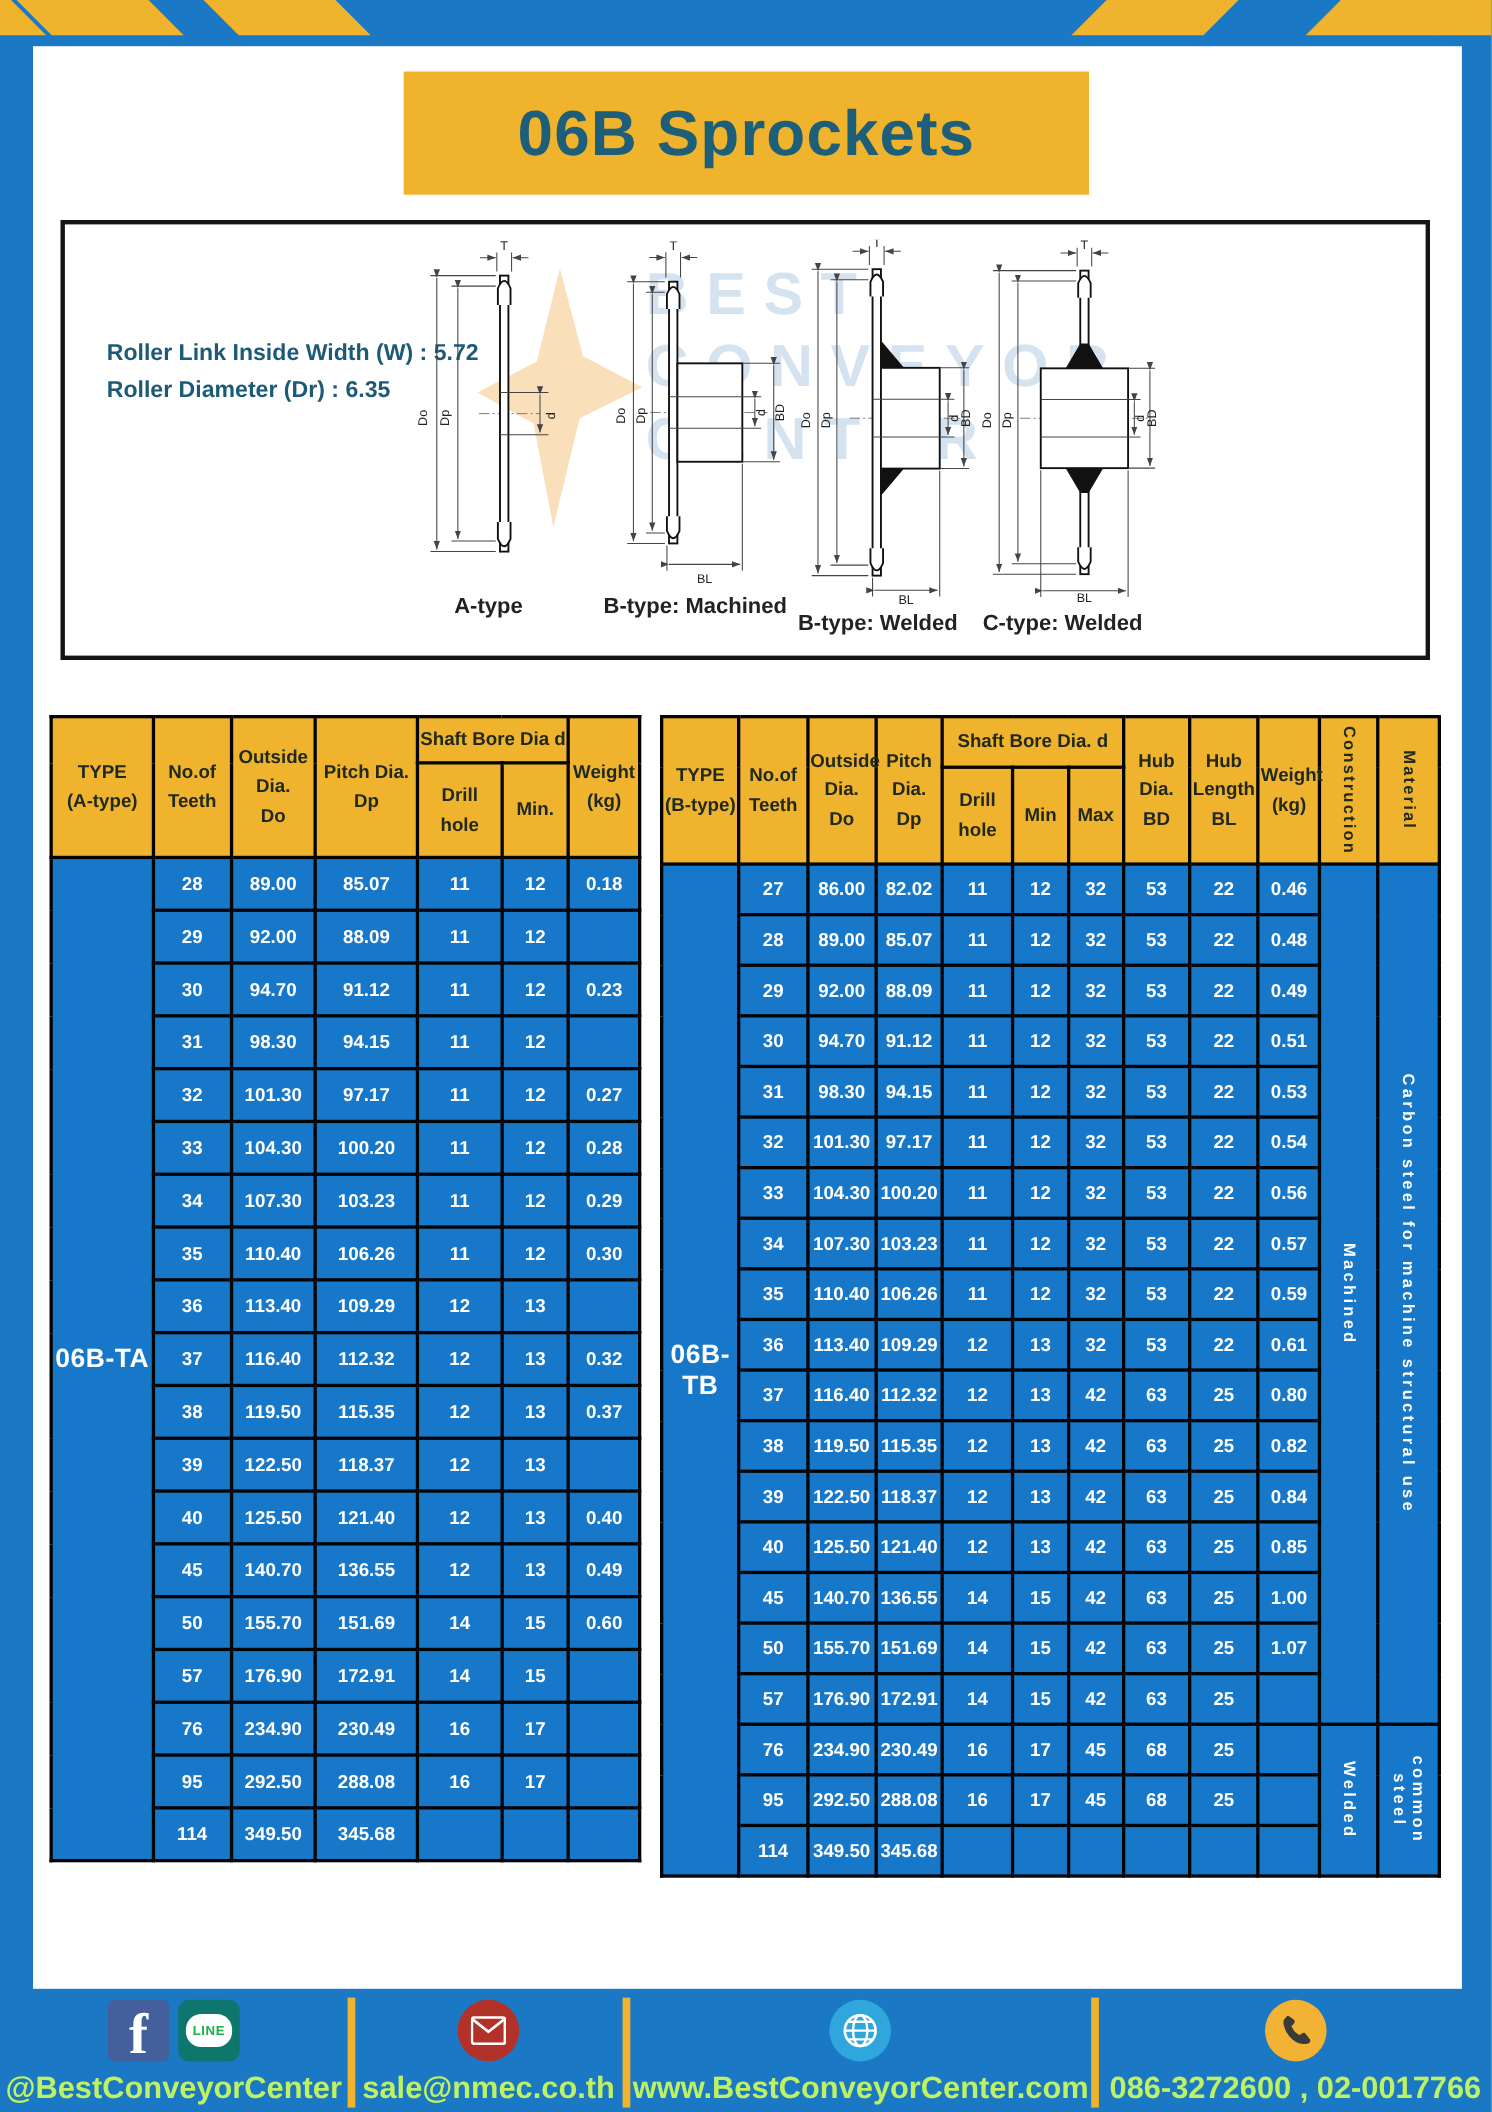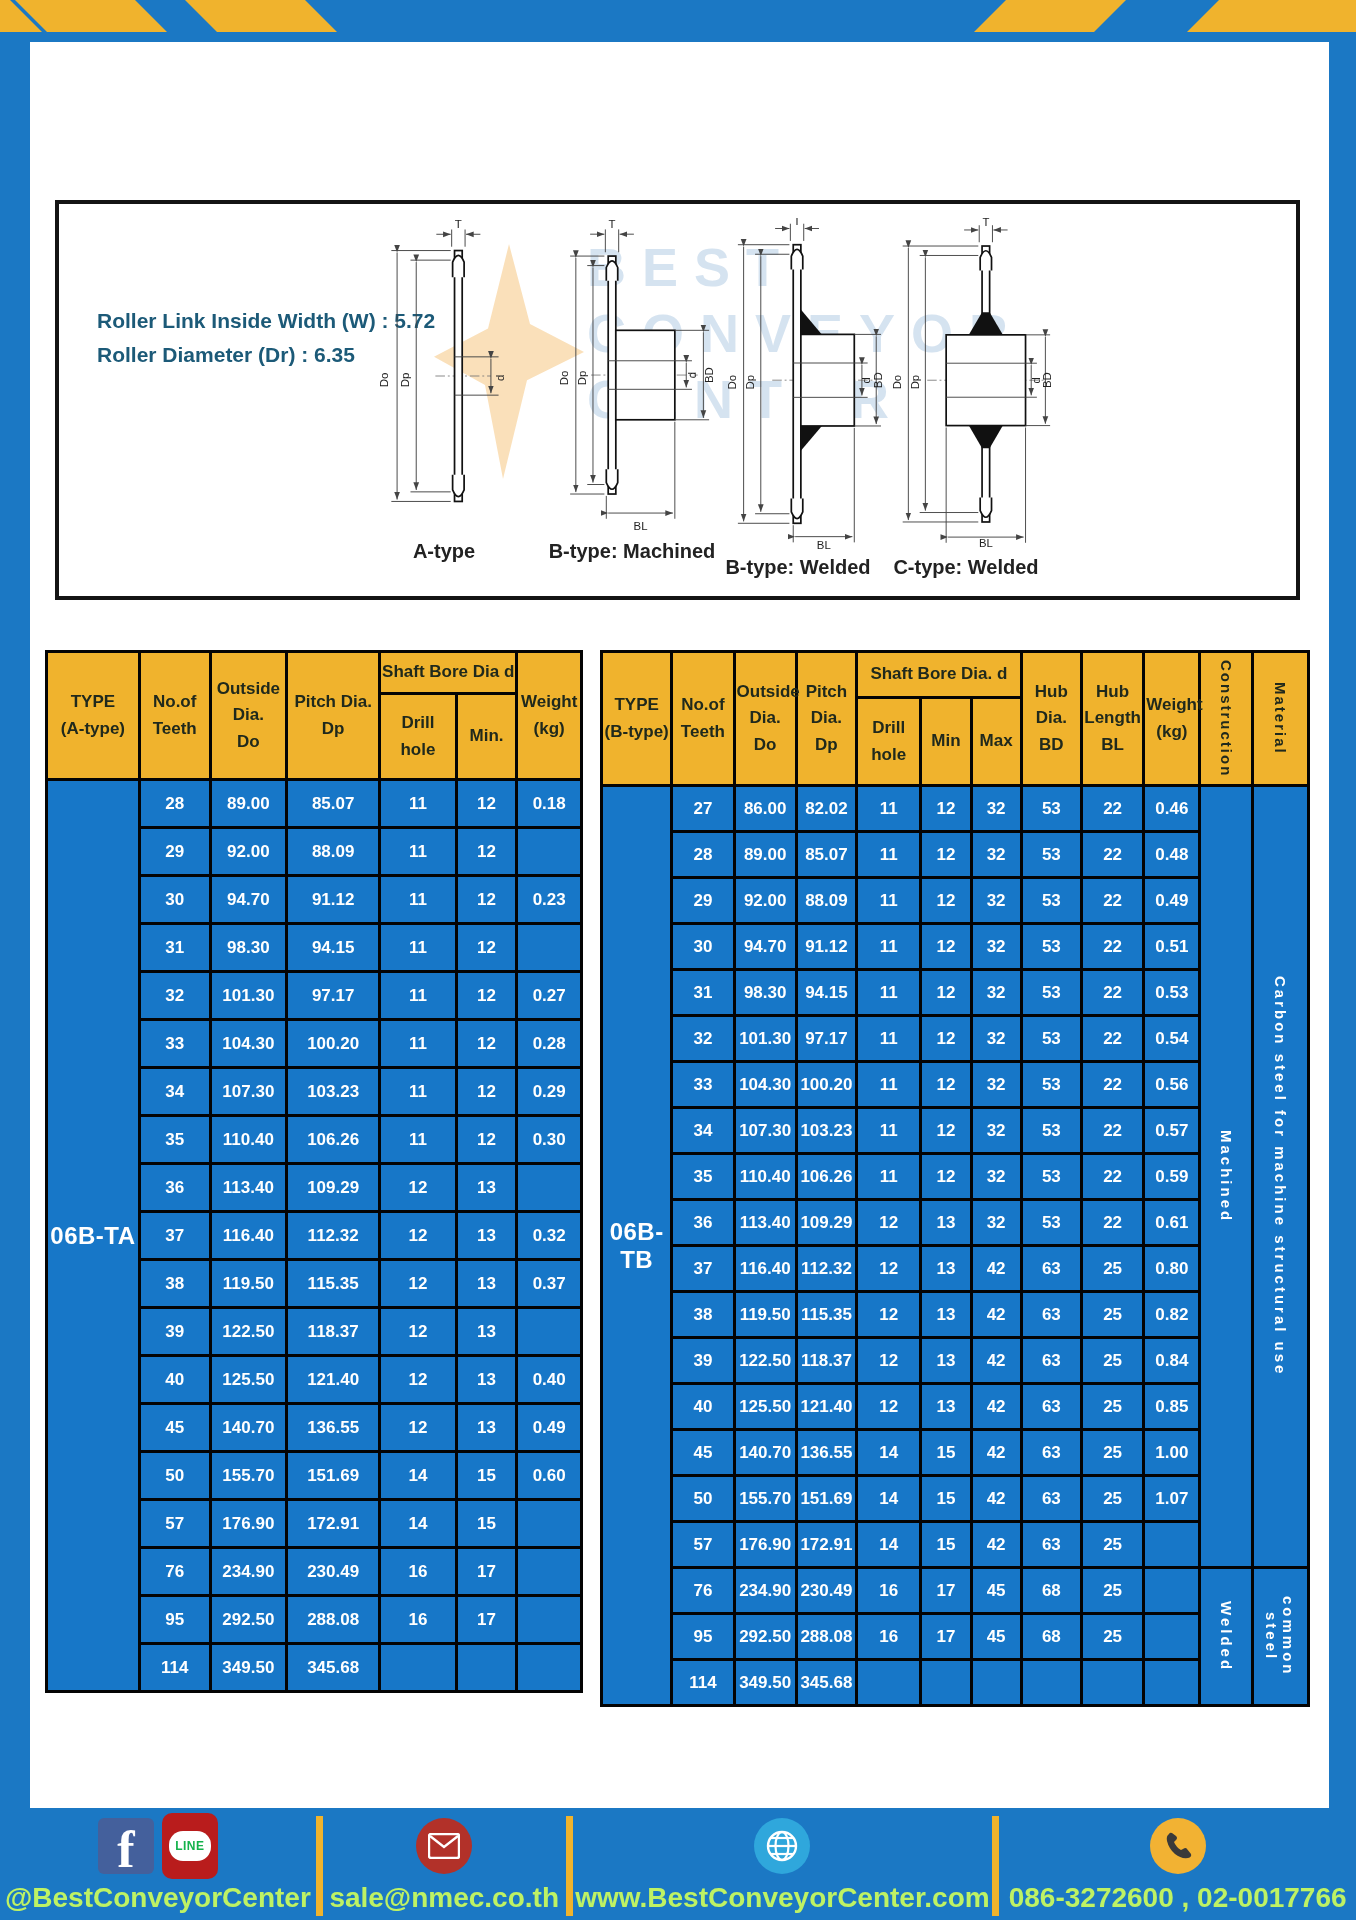--- a/index.html
+++ b/index.html
@@ -60,21 +60,21 @@
 
   
   .footer { position:absolute; left:0; top:1810px; width:1356px; height:110px; display:flex; align-items:stretch; }
   .footer-item { display:flex; flex-direction:column; align-items:center; justify-content:flex-start; padding-top:7px; gap:7px; }
   .footer-divider { width:7px; background:#f0b32d; margin:6px 0 4px 0; }
   .footer-text { color:#bef264; font-weight:bold; font-size:28px; white-space:nowrap; }
   .icon-row { display:flex; gap:8px; align-items:center; height:58px; }
   .fb { width:56px; height:56px; background:#44609c; border-radius:6px; color:#fff; font-weight:bold;
         font-size:52px; display:flex; align-items:flex-end; justify-content:center; overflow:hidden;
         font-family:"Liberation Serif", serif; line-height:0.95; }
-  .line-tile { width:56px; height:66px; background:#b91c1c; border-radius:10px; display:flex; align-items:center; justify-content:center; }
+  .line-tile { width:56px; height:56px; background:#0f766e; border-radius:10px; display:flex; align-items:center; justify-content:center; }
   .line-bubble { width:42px; height:30px; background:#fff; border-radius:14px; display:flex; align-items:center; justify-content:center;
                  color:#14b24b; font-size:12px; font-weight:bold; letter-spacing:0.5px; }
   .circle-icon { width:56px; height:56px; border-radius:50%; display:flex; align-items:center; justify-content:center; }
   .mail-bg { background:#b23129; }
   .globe-bg { background:#2fa7dc; }
   .phone-bg { background:#f2b233; }
 </style>
 </head>
 <body>
 
@@ -84,20 +84,23 @@
     <div class="stripe l" style="left:-110px"></div>
     <div class="stripe l" style="left:15px"></div>
     <div class="stripe l" style="left:185px"></div>
     <div class="stripe r" style="left:1006px"></div>
     <div class="stripe r" style="left:1219px"></div>
     <div class="stripe r" style="left:1338px"></div>
   </div>
 
   <div class="white-area">
 
+    <div class="title-box">
+      <h1>06B Sprockets</h1>
+    </div>
 
     <div class="panel">
 
       <div class="watermark-star"></div>
       <div class="watermark-text">
         <div>BEST</div>
         <div>CONVEYOR</div>
         <div>CENTER</div>
       </div>
 

